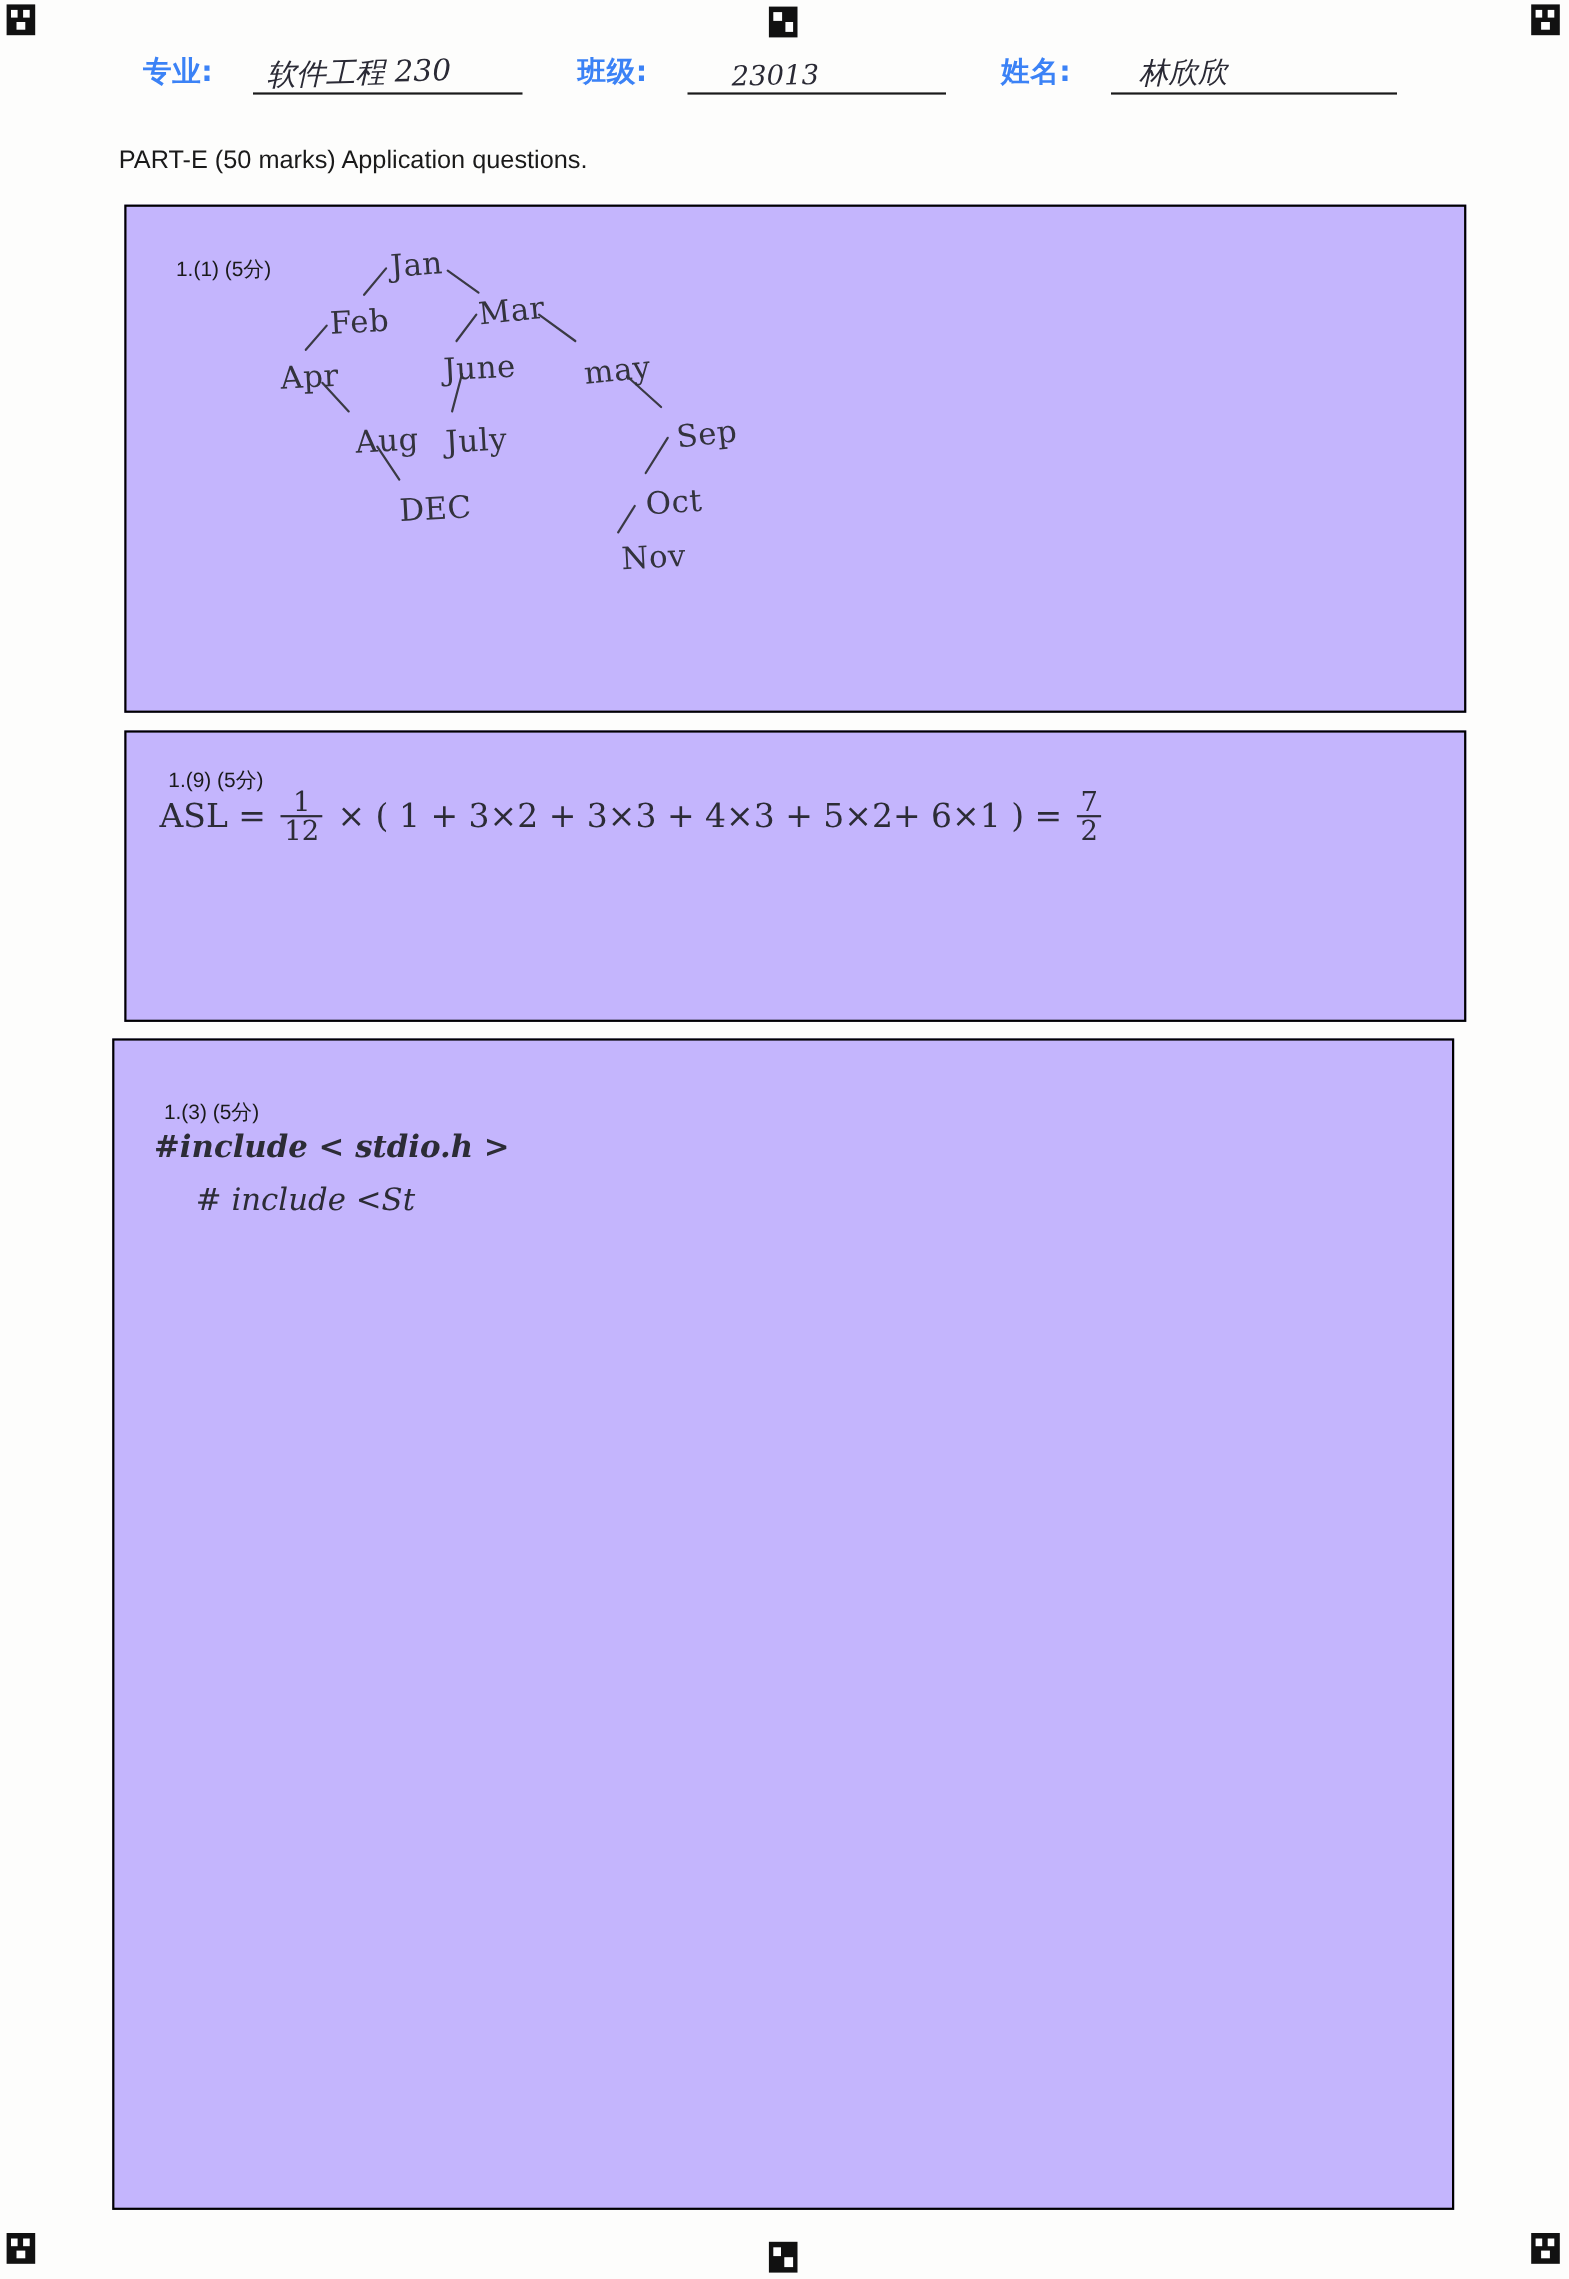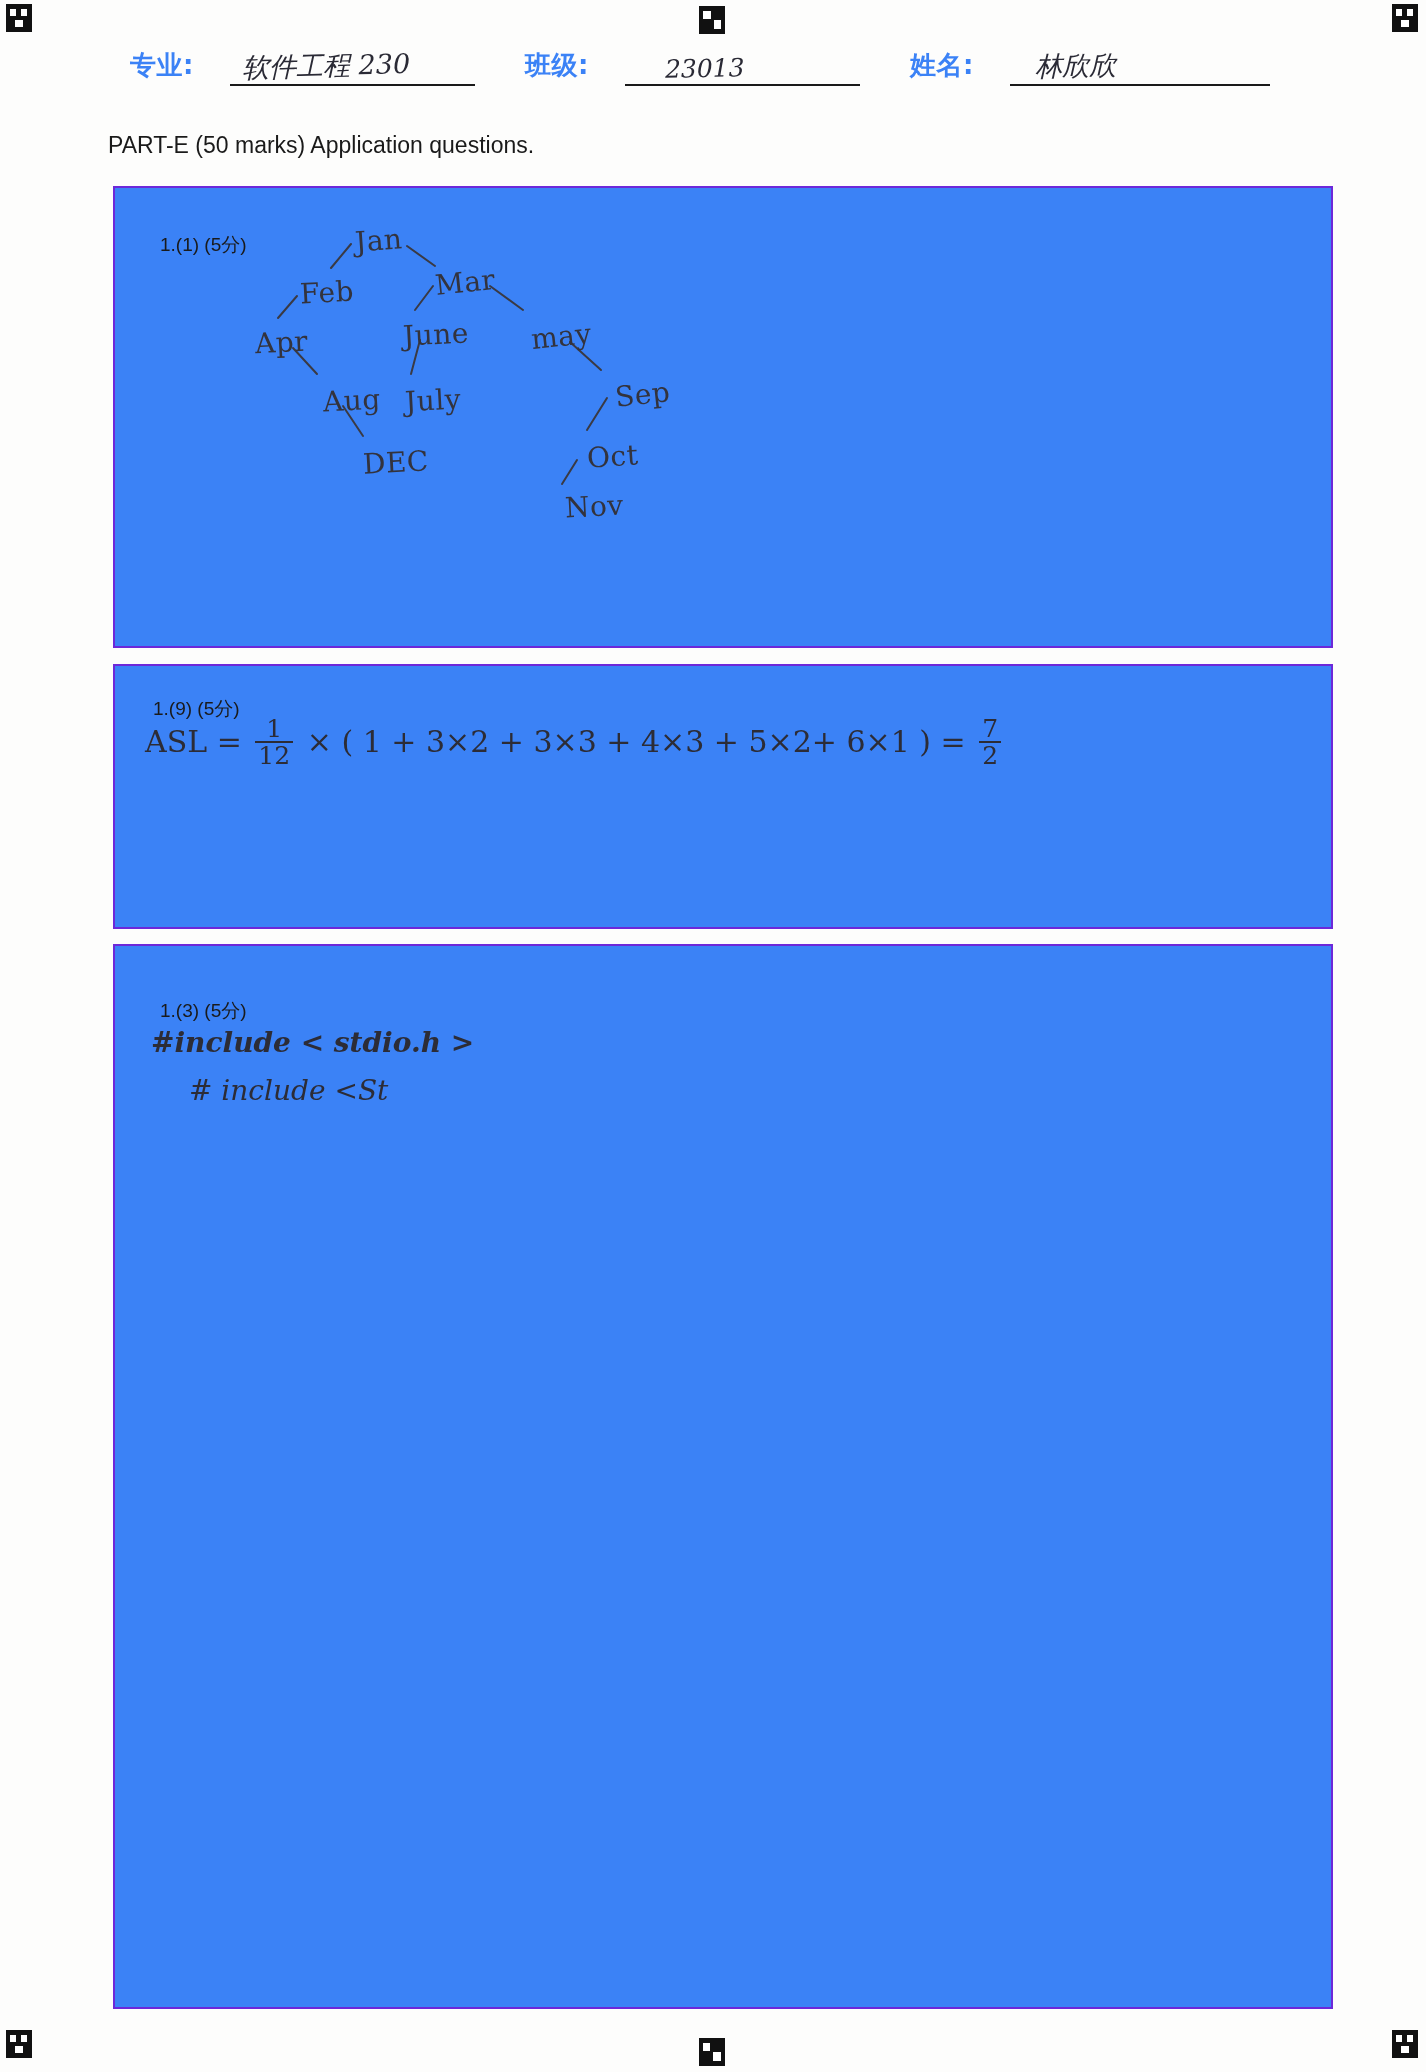--- a/index.html
+++ b/index.html
@@ -89,27 +89,27 @@
     left: 108px;
     top: 132px;
     font-size: 23px;
     color: #1a1a1a;
     font-family: "Liberation Sans", sans-serif;
   }
 
   
   .answer-box {
     position: absolute;
-    border: 2px solid #6d28d9;
-    background: #3b82f6;
+    border: 2px solid #000000;
+    background: #c4b5fd;
     box-sizing: border-box;
   }
   .box-1 { left: 113px; top: 186px; width: 1220px; height: 462px; }
   .box-2 { left: 113px; top: 664px; width: 1220px; height: 265px; }
-  .box-3 { left: 113px; top: 944px; width: 1220px; height: 1065px; }
+  .box-3 { left: 102px; top: 944px; width: 1220px; height: 1065px; }
 
   .q-label {
     position: absolute;
     font-size: 19px;
     color: #1a1a1a;
     font-family: "Liberation Sans", sans-serif;
   }
   .q1-label { left: 45px; top: 44px; }
   .q2-label { left: 38px; top: 30px; }
   .q3-label { left: 45px; top: 52px; }

